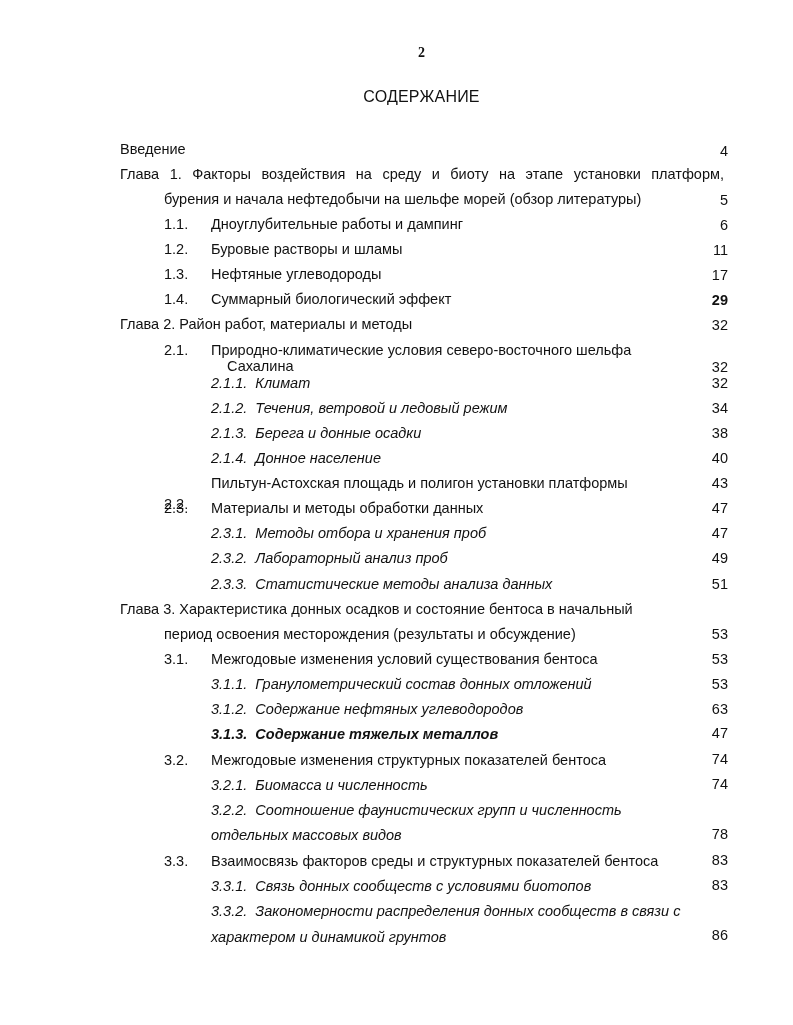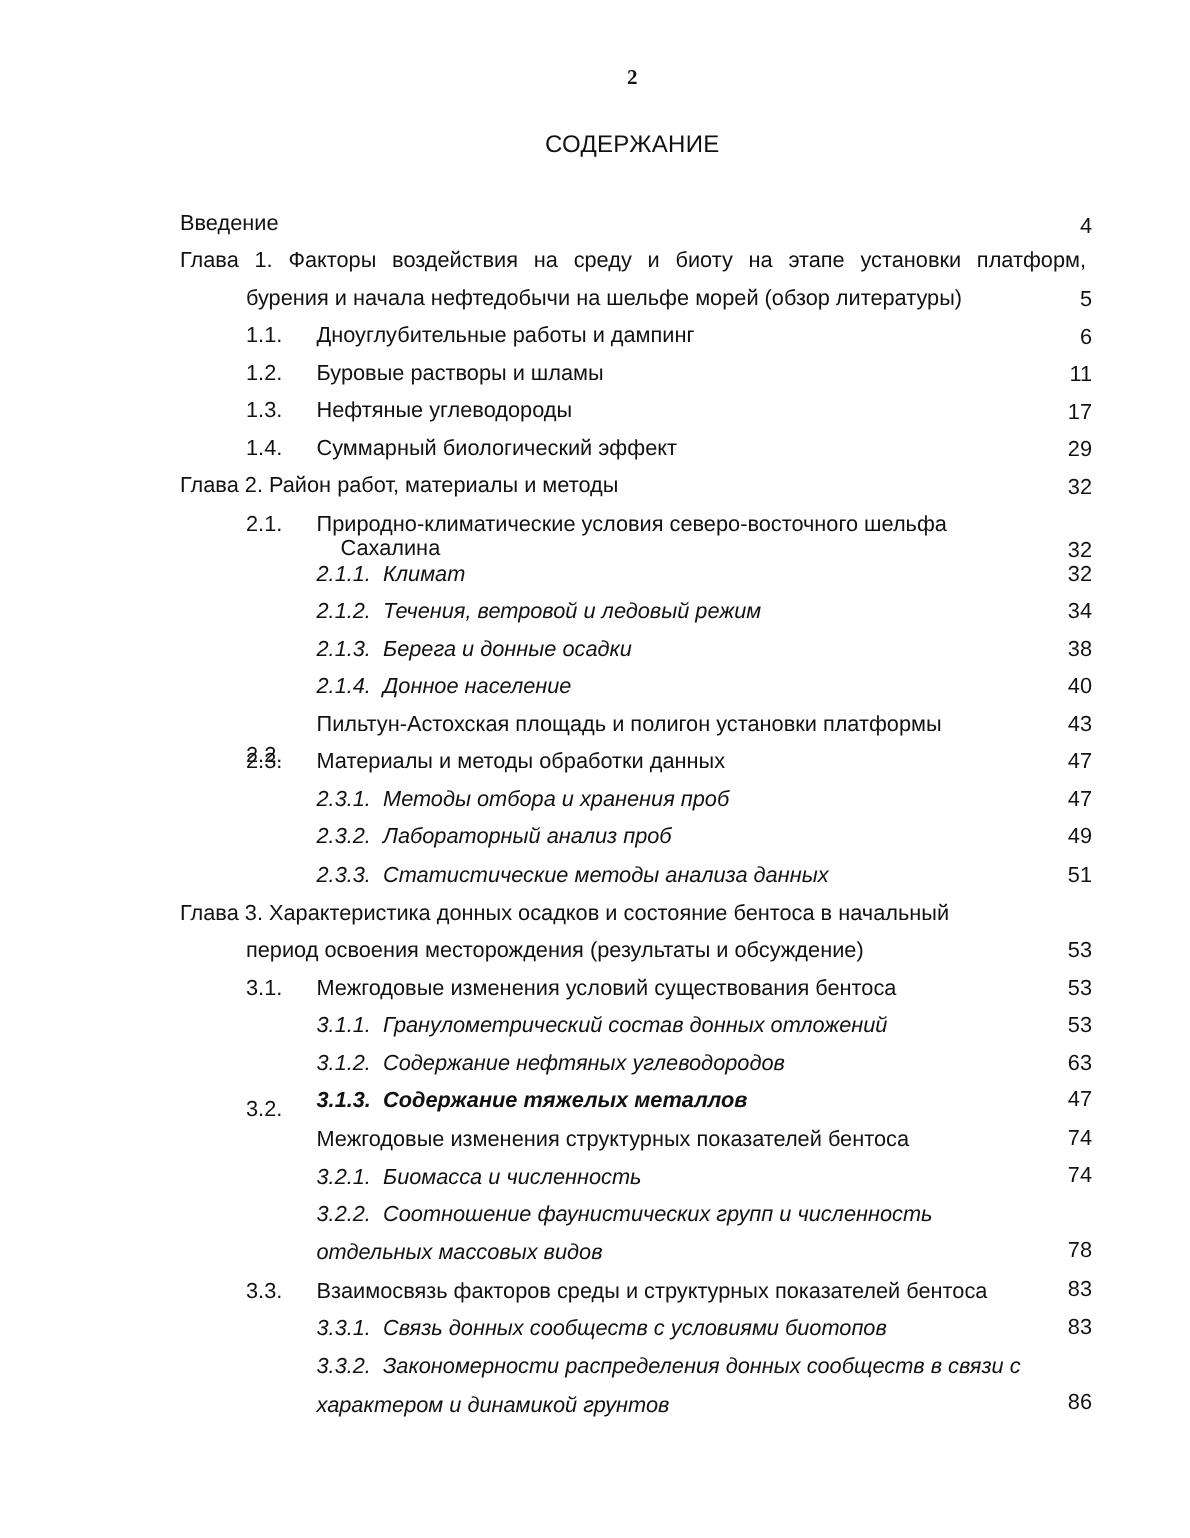--- a/index.html
+++ b/index.html
@@ -90,21 +90,21 @@
   <div class="pg" style="top:242px;">11</div>
 </div>
 <div>
   <div class="row num2" style="top:266px;">1.3.</div>
   <div class="row txt2" style="top:266px;">Нефтяные углеводороды</div>
   <div class="pg" style="top:267px;">17</div>
 </div>
 <div>
   <div class="row num2" style="top:291px;">1.4.</div>
   <div class="row txt2" style="top:291px;">Суммарный биологический эффект</div>
-  <div class="pg" style="top:292px;">29</div>
+  <div class="pg" style="top:292px;font-weight:bold;">29</div>
 </div>
 
 <div>
   <div class="row" style="top:316px; left:120px;">Глава 2. Район работ, материалы и методы</div>
   <div class="pg" style="top:317px;">32</div>
 </div>
 
 <div>
   <div class="row num2" style="top:342px;">2.1.</div>
   <div class="row txt2" style="top:342px;">Природно-климатические условия северо-восточного шельфа</div>
@@ -171,21 +171,21 @@
 <div>
   <div class="row txt2 it" style="top:701px;"><span>3.1.2.</span>&nbsp; <span>Содержание нефтяных углеводородов</span></div>
   <div class="pg" style="top:701px;">63</div>
 </div>
 <div>
   <div class="row txt2 it" style="top:726px;font-weight:bold;"><span>3.1.3.</span>&nbsp; <span>Содержание тяжелых металлов</span></div>
   <div class="pg" style="top:725px;">47</div>
 </div>
 
 <div>
-  <div class="row num2" style="top:732px;">3.2.</div>
+  <div class="row num2" style="top:752px;">3.2.</div>
   <div class="row txt2" style="top:752px;">Межгодовые изменения структурных показателей бентоса</div>
   <div class="pg" style="top:751px;">74</div>
 </div>
 <div>
   <div class="row txt2 it" style="top:777px;"><span>3.2.1.</span>&nbsp; <span>Биомасса и численность</span></div>
   <div class="pg" style="top:776px;">74</div>
 </div>
 <div>
   <div class="row txt2 it" style="top:802px;"><span>3.2.2.</span>&nbsp; <span>Соотношение фаунистических групп и численность</span></div>
   <div class="row txt2 it" style="top:827px;">отдельных массовых видов</div>

